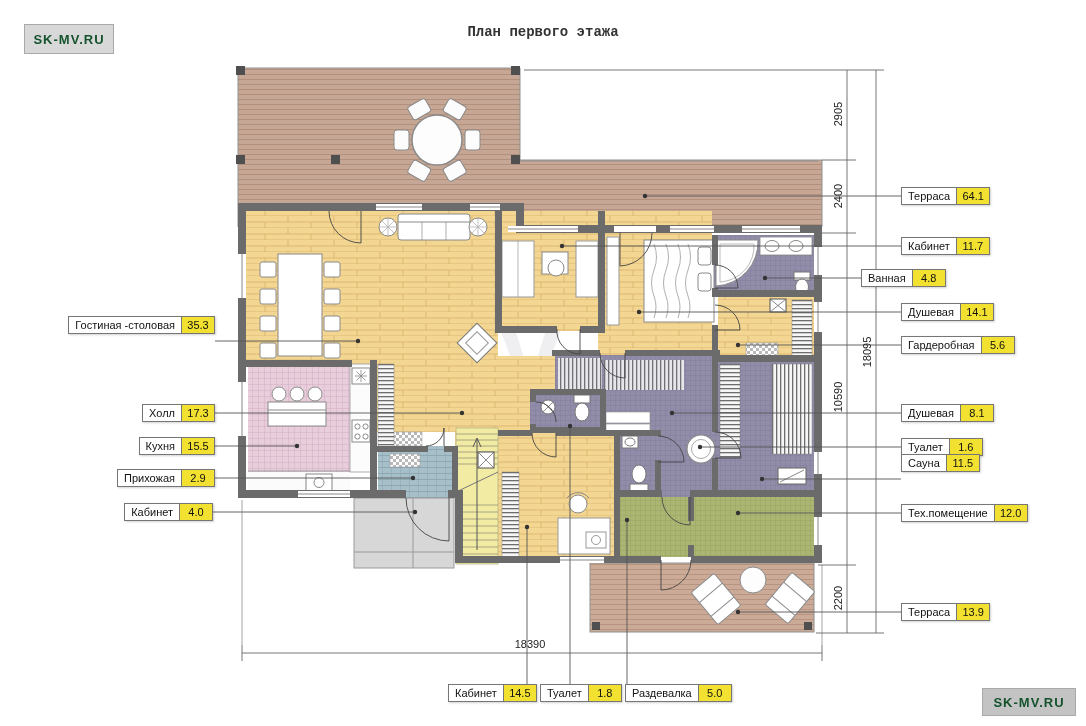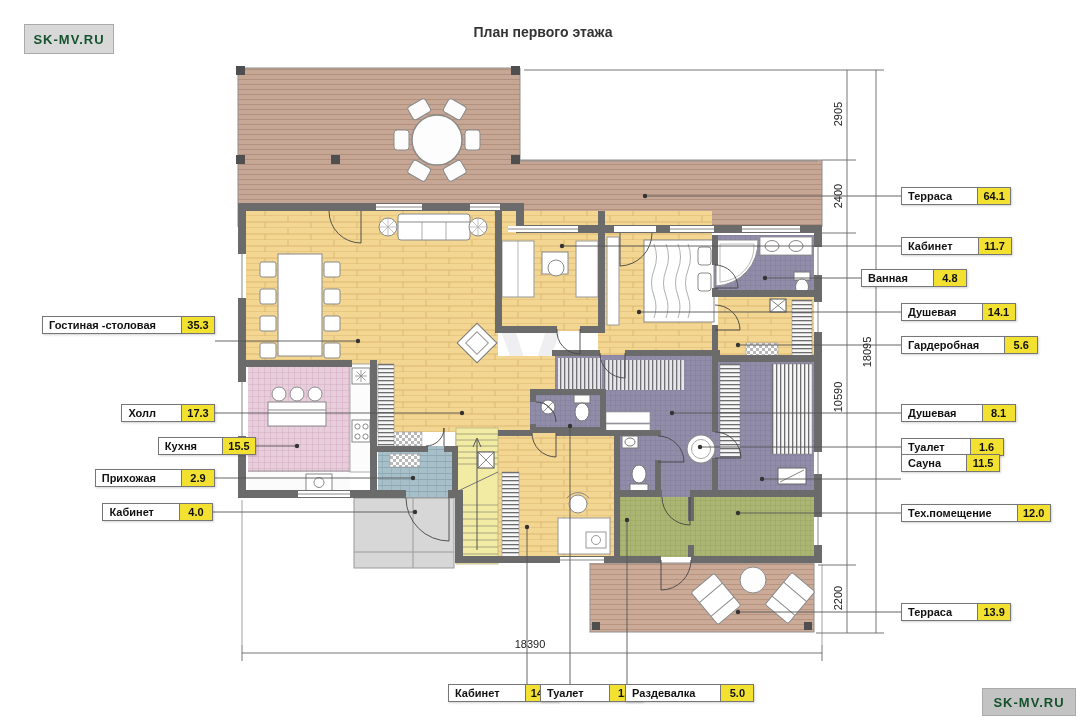--- a/index.html
+++ b/index.html
@@ -1,33 +1,33 @@
 <!DOCTYPE html>
 <html><head>
 <meta charset="utf-8">
 <style>
   html,body{margin:0;padding:0;background:#fff;}
   .stage{position:relative;width:1086px;height:726px;background:#ffffff;
          font-family:"Liberation Sans",sans-serif;overflow:hidden;}
   .title{position:absolute;top:24px;left:0;width:100%;text-align:center;
-         font-size:14px;font-weight:bold;color:#333;}
+         font-size:14px;font-weight:bold;color:#333;font-family:Liberation Mono, monospace;}
   .logo{position:absolute;display:flex;align-items:center;justify-content:center;
         color:#14532d;font-weight:bold;font-size:13px;letter-spacing:1px;
         border:1px solid #a9a9a9;}
   .logo-tl{left:24px;top:24px;width:88px;height:28px;background:#d8d8d8;}
   .logo-br{left:982px;top:688px;width:92px;height:26px;background:#c3c3c3;}
   .watermark{position:absolute;left:418px;top:300px;font-size:100px;font-weight:bold;
              color:rgba(130,130,150,0.13);letter-spacing:-4px;pointer-events:none;}
   .plan-label{position:absolute;display:flex;align-items:flex-end;
-              font-size:11px;font-weight:bold;color:#111;background:#fff;
+              font-size:11px;font-weight:normal;color:#111;background:#fff;
               border:1px solid #767676;box-shadow:1px 1px 2px rgba(0,0,0,.18);
               white-space:nowrap;z-index:5;}
   .plan-label .ln{padding:2px 6px;background:#fff;}
   .plan-label .la{padding:2px 5px;background:#f2e130;border-left:1px solid #767676;
-                  min-width:22px;text-align:center;margin-left:19px;}
+                  min-width:22px;text-align:center;}
   .dim{position:absolute;font-size:11px;color:#222;text-align:center;z-index:4;}
   .dim-v{width:60px;height:12px;line-height:12px;transform:rotate(-90deg);}
   svg{position:absolute;left:0;top:0;}
 </style>
 </head>
 <body>
 
 <div class="stage">
 
   <div class="title">План первого этажа</div>
@@ -484,21 +484,21 @@
   </svg>
 
   <div class="plan-label" style="right:871px;top:316px">
     <span class="ln">Гостиная -столовая</span>
     <span class="la">35.3</span>
     </div>
   <div class="plan-label" style="right:871px;top:404px">
     <span class="ln">Холл</span>
     <span class="la">17.3</span>
     </div>
-  <div class="plan-label" style="right:830px;top:437px">
+  <div class="plan-label" style="right:871px;top:437px">
     <span class="ln">Кухня</span>
     <span class="la">15.5</span>
     </div>
   <div class="plan-label" style="right:871px;top:469px">
     <span class="ln">Прихожая</span>
     <span class="la">2.9</span>
     </div>
   <div class="plan-label" style="right:873px;top:503px">
     <span class="ln">Кабинет</span>
     <span class="la">4.0</span>

